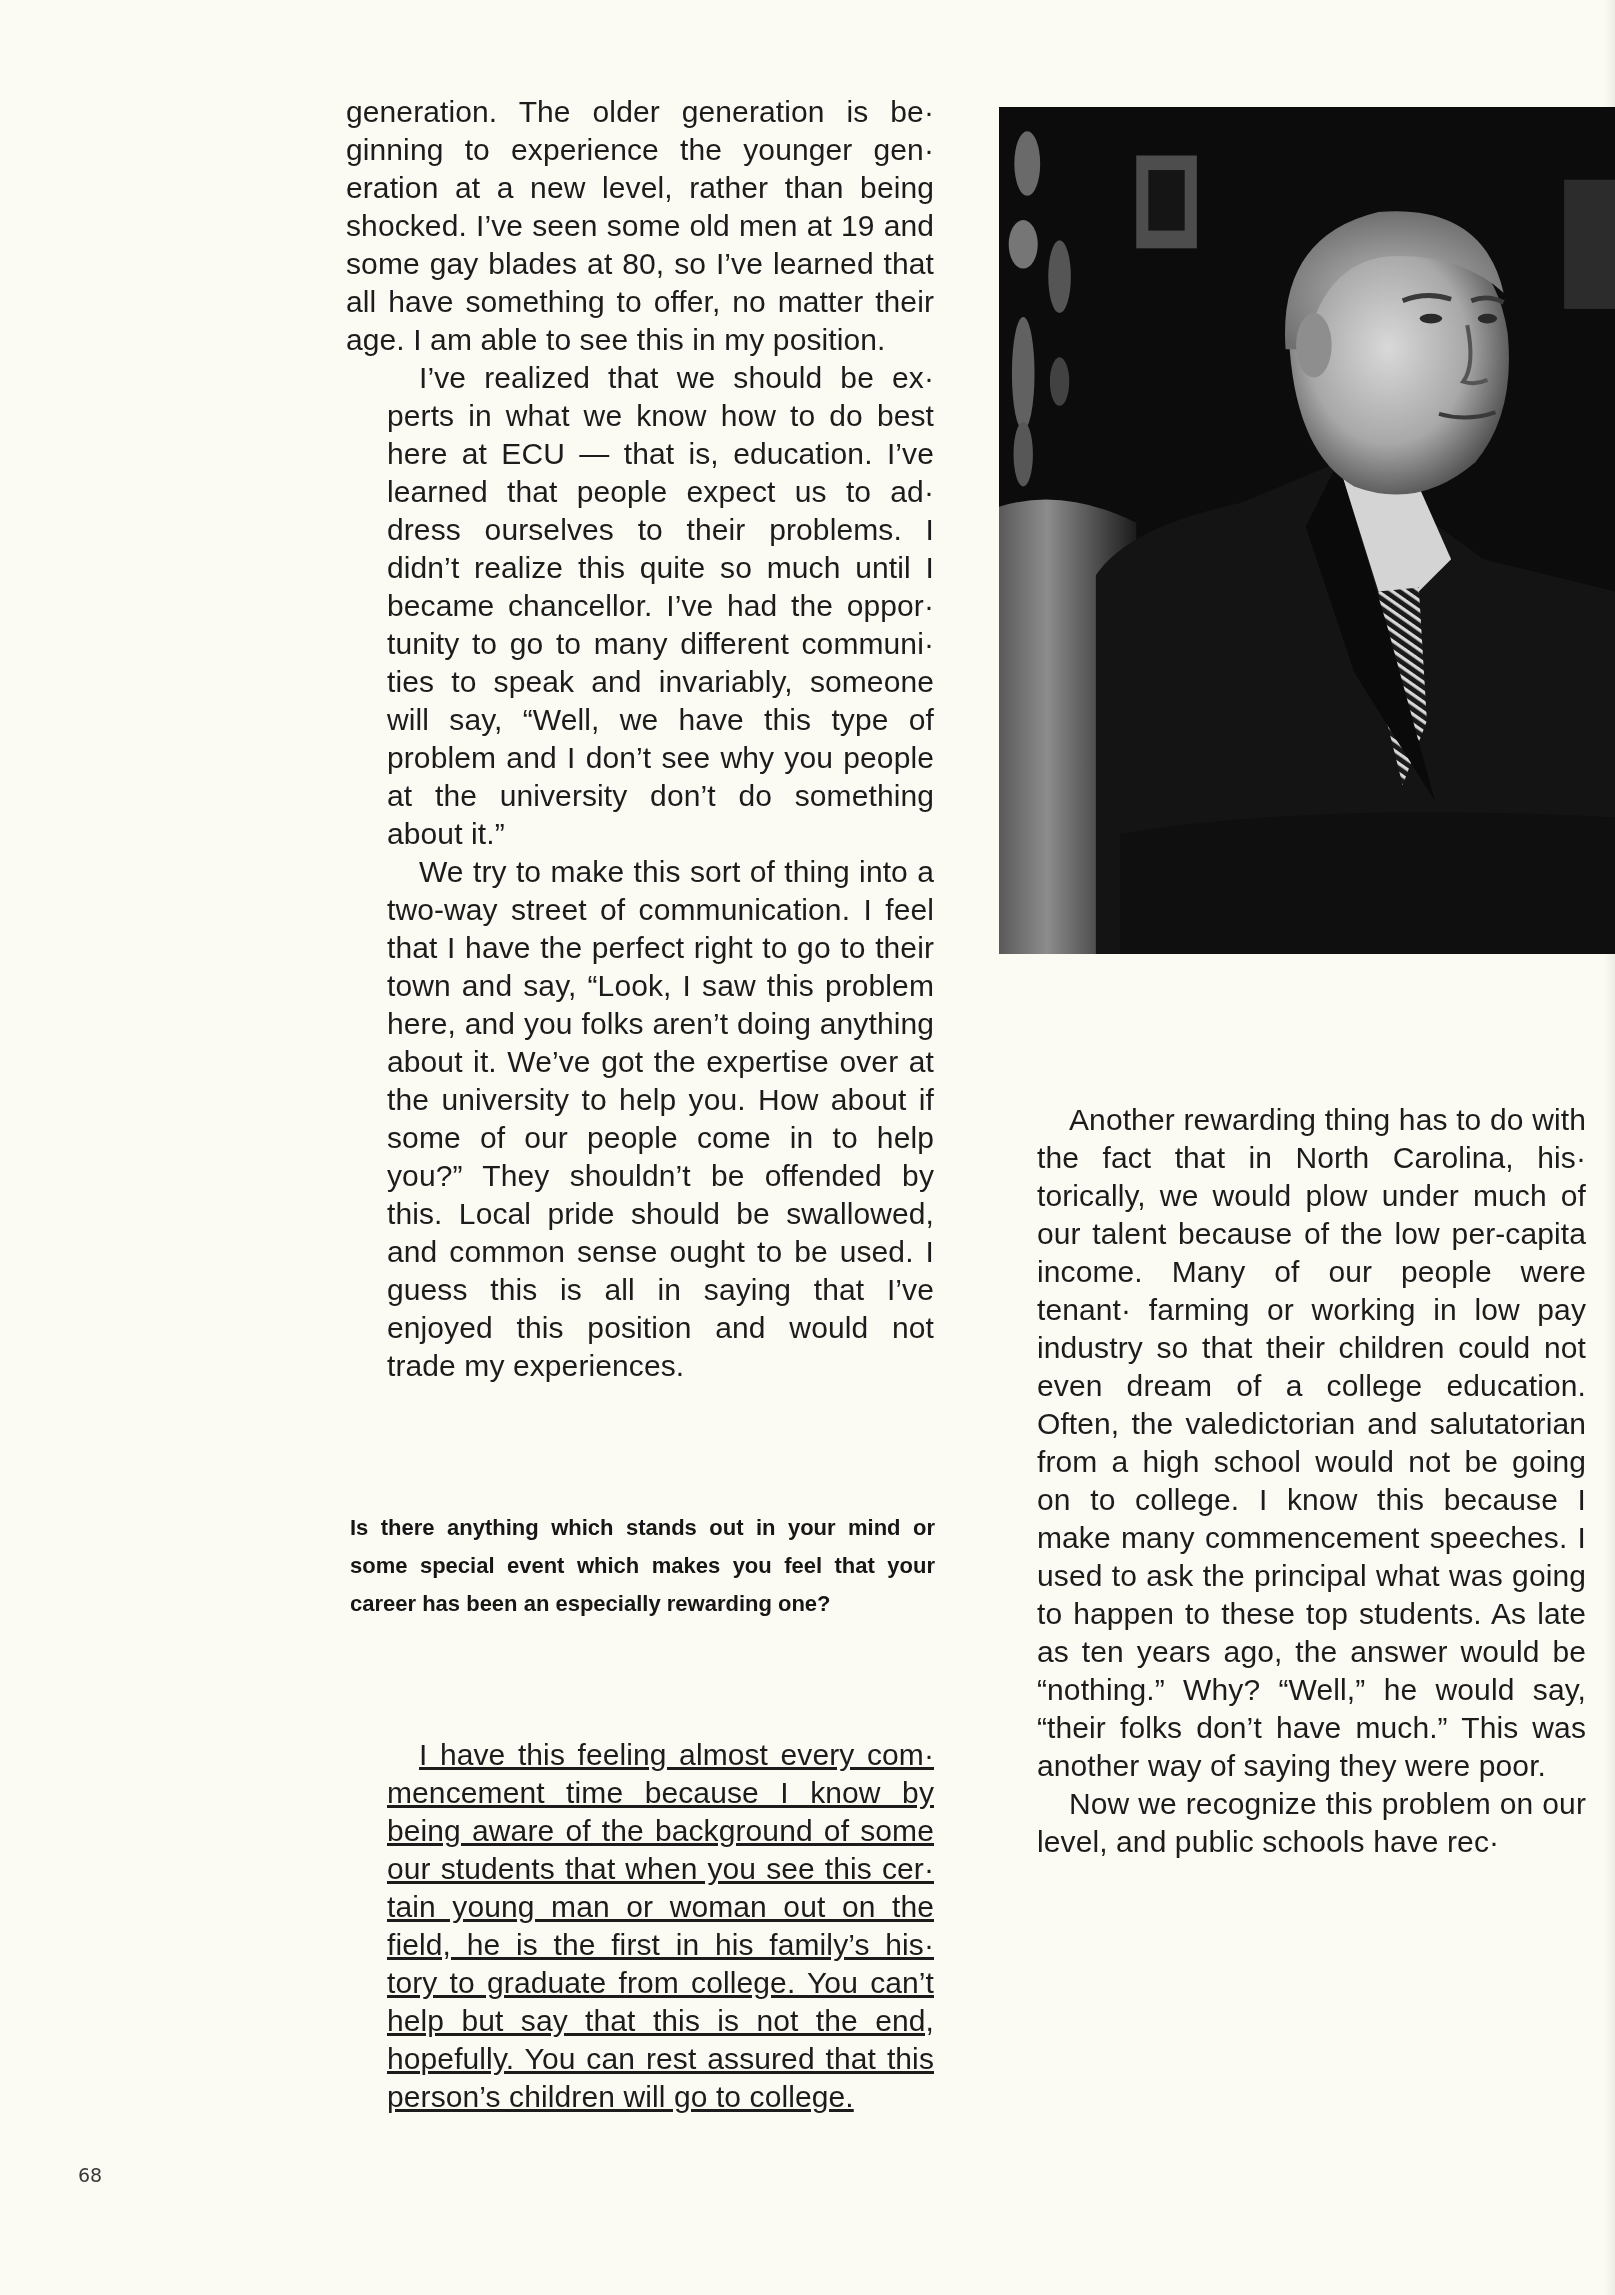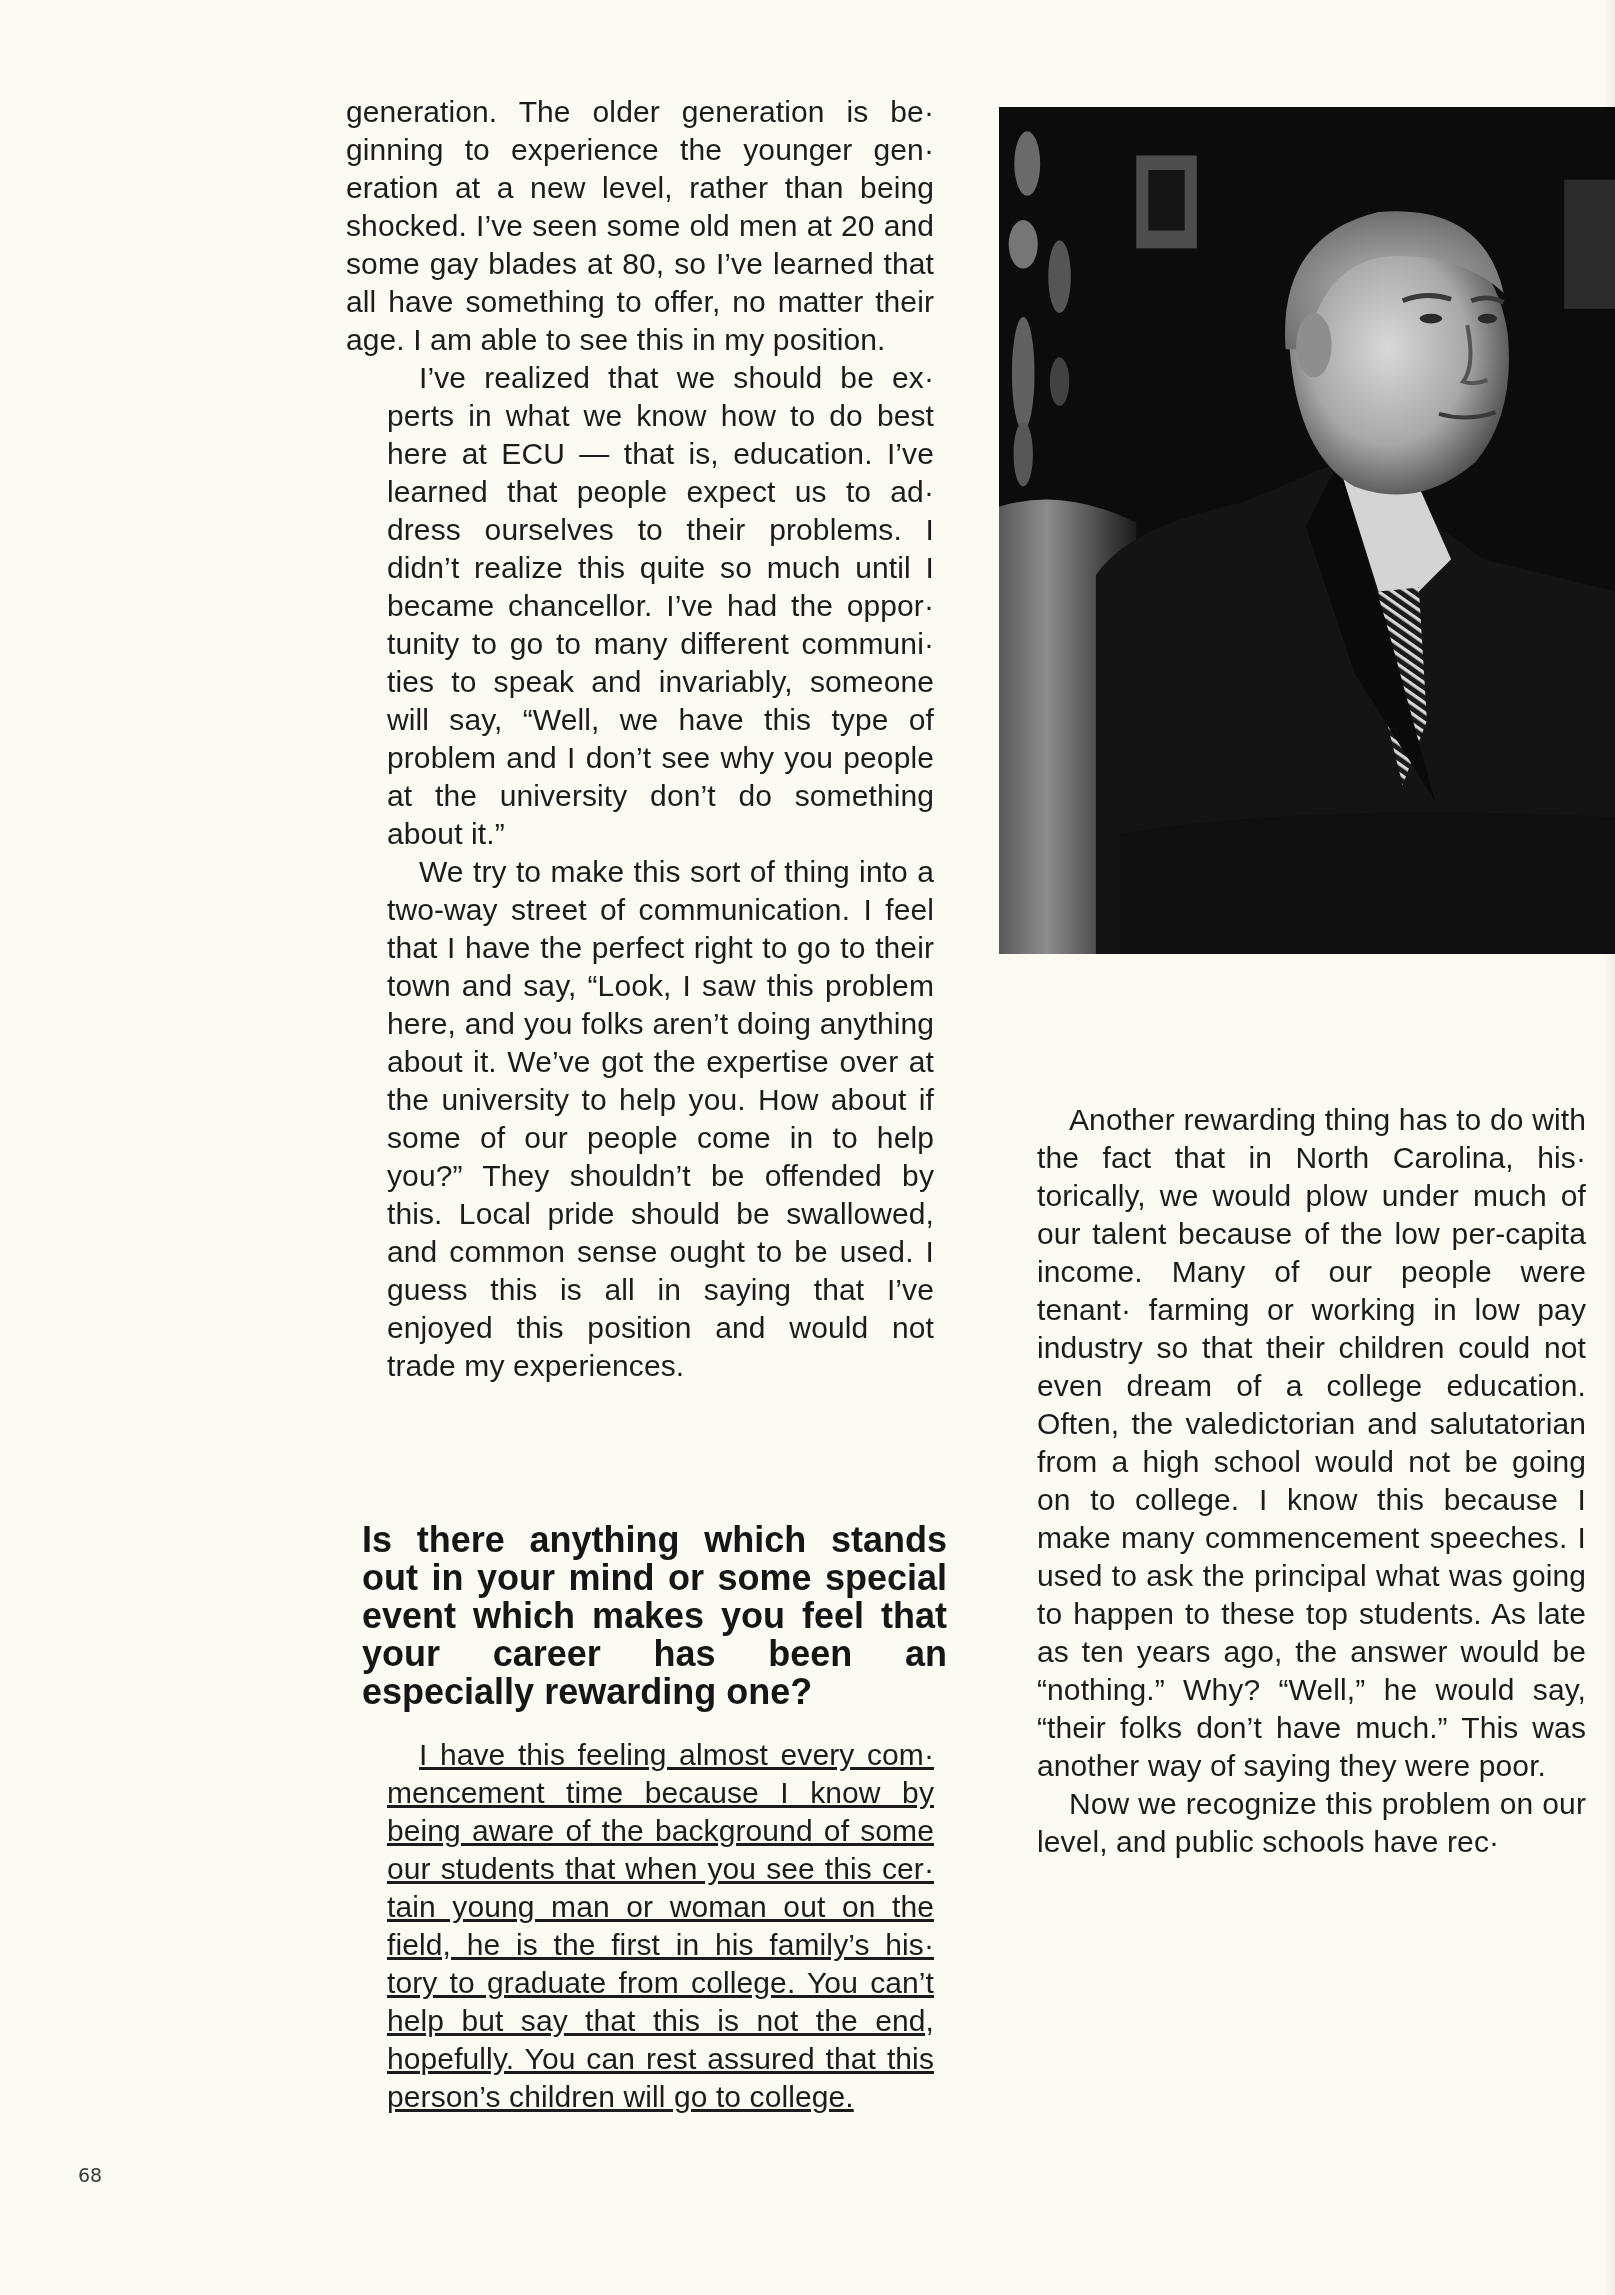--- a/index.html
+++ b/index.html
@@ -50,22 +50,22 @@
       margin-left: 41px;
     }
     p.body.noindent {
       text-indent: 0;
     }
     .question {
       position: absolute;
       left: 346px;
       top: 1505px;
       width: 585px;
-      margin: 16px;
-      font-size: 36px;
+      margin: 4px;
+      font-size: 22px;
       line-height: 38px;
       font-weight: bold;
       text-align: justify;
       text-indent: 0;
       color: #161616;
     }
     .answer {
       position: absolute;
       left: 346px;
       top: 1736px;
@@ -92,21 +92,21 @@
       color: #3a3a3a;
       font-family: "DejaVu Sans", sans-serif;
     }
   </style>
 </head>
 <body>
 
 <div class="edge-shadow"></div>
 
 <div class="col col-left">
-  <p class="body noindent">generation. The older generation is be· ginning to experience the younger gen· eration at a new level, rather than being shocked. I’ve seen some old men at 20 and some gay blades at 80, so I’ve learned that all have something to offer, no matter their age. I am able to see this in my position.</p>
+  <p class="body noindent">generation. The older generation is be· ginning to experience the younger gen· eration at a new level, rather than being shocked. I’ve seen some old men at 19 and some gay blades at 80, so I’ve learned that all have something to offer, no matter their age. I am able to see this in my position.</p>
   <p class="body indent">I’ve realized that we should be ex· perts in what we know how to do best here at ECU — that is, education. I’ve learned that people expect us to ad· dress ourselves to their problems. I didn’t realize this quite so much until I became chancellor. I’ve had the oppor· tunity to go to many different communi· ties to speak and invariably, someone will say, “Well, we have this type of problem and I don’t see why you people at the university don’t do something about it.”</p>
   <p class="body indent">We try to make this sort of thing into a two-way street of communication. I feel that I have the perfect right to go to their town and say, “Look, I saw this problem here, and you folks aren’t doing anything about it. We’ve got the expertise over at the university to help you. How about if some of our people come in to help you?” They shouldn’t be offended by this. Local pride should be swallowed, and common sense ought to be used. I guess this is all in saying that I’ve enjoyed this position and would not trade my experiences.</p>
 </div>
 
 <p class="question">Is there anything which stands out in your mind or some special event which makes you feel that your career has been an especially rewarding one?</p>
 
 <div class="answer">
   <p class="body indent">I have this feeling almost every com· mencement time because I know by being aware of the background of some our students that when you see this cer· tain young man or woman out on the field, he is the first in his family’s his· tory to graduate from college. You can’t help but say that this is not the end, hopefully. You can rest assured that this person’s children will go to college.</p>
 </div>
 

